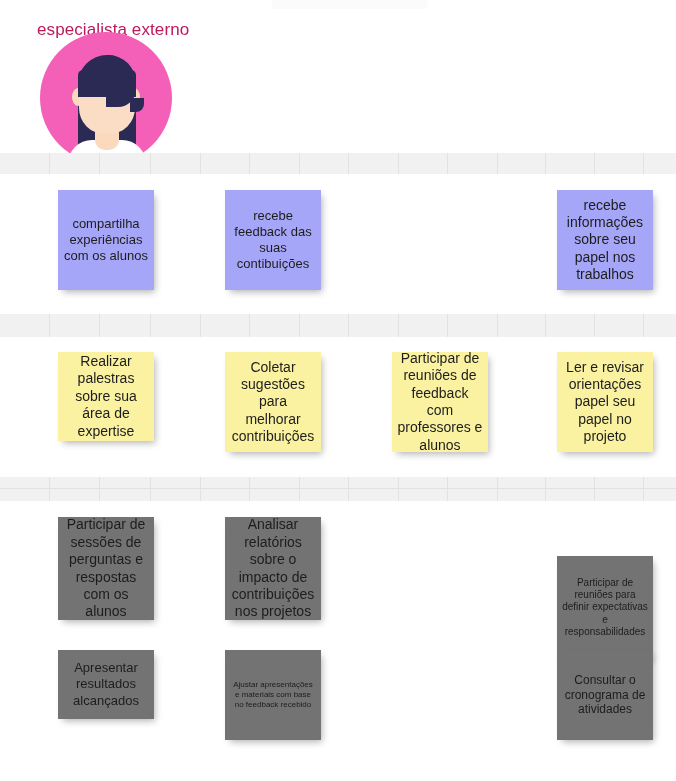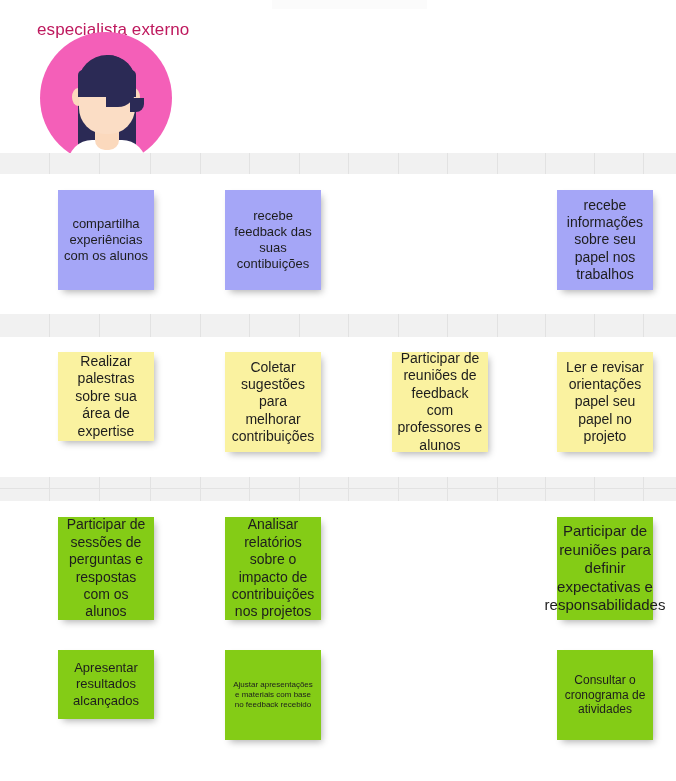--- a/index.html
+++ b/index.html
@@ -168,26 +168,26 @@
     justify-content: center;
     text-align: center;
     color: #1d1d1d;
     padding: 4px 5px;
     line-height: 1.24;
     box-shadow: 3px 4px 7px -2px rgba(0,0,0,0.30);
     white-space: pre-line;
   }
   .note.purple { background: #a5a6f7; }
   .note.yellow { background: #faf2a0; }
-  .note.blue   { background: #84cc16; }
+  .note.blue   { background: #737373; justify-content: flex-end; }
 
   .note.s13 { font-size: 13px; }
   .note.s12 { font-size: 12px; }
   .note.s11 { font-size: 14px; }
-  .note.s9  { font-size: 15px; }
+  .note.s9  { font-size: 10px; margin-top: 39px; }
   .note.s8  { font-size: 8px; }
 </style>
 </head>
 <body>
 
 <div id="ghost-bar"></div>
 
 <div id="page-title">especialista externo</div>
 
 <div id="avatar">

